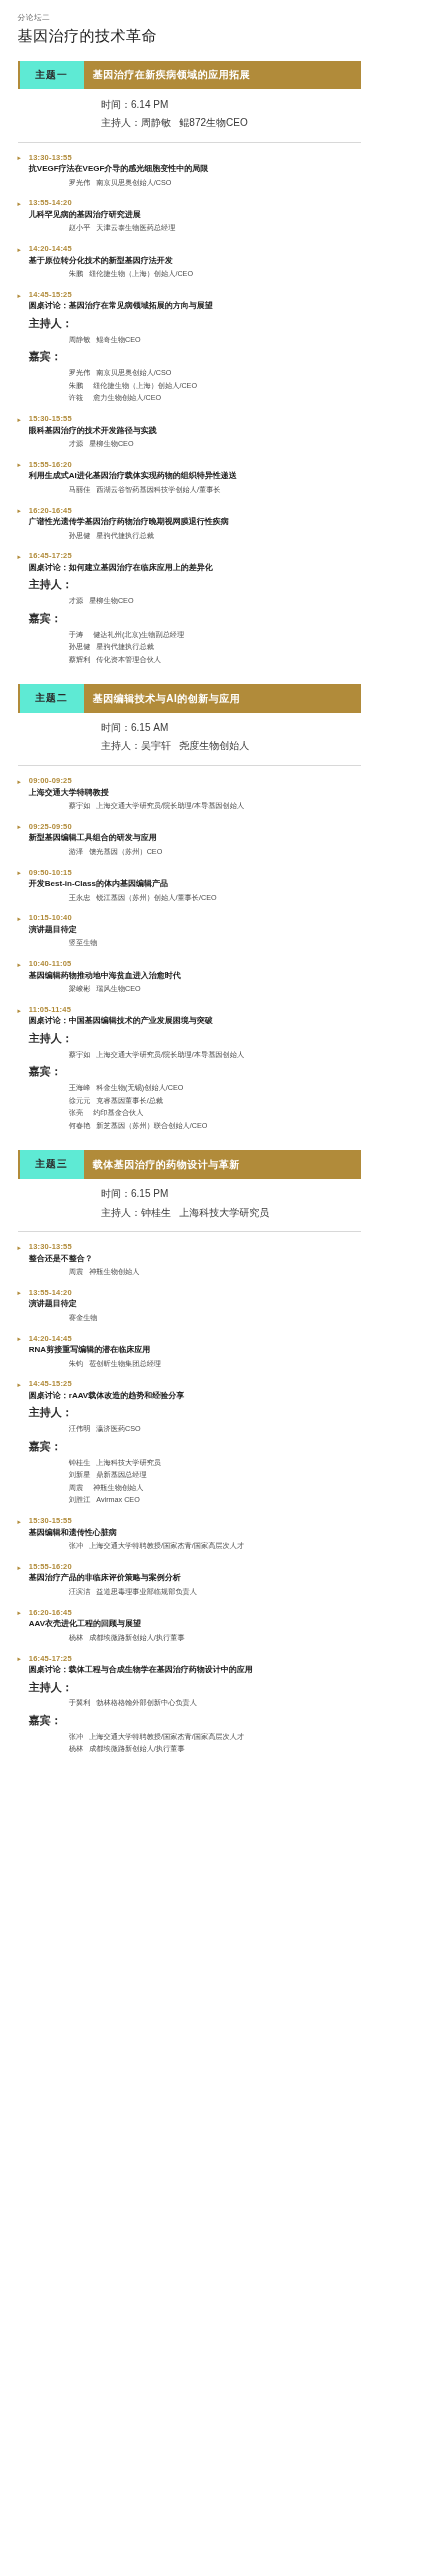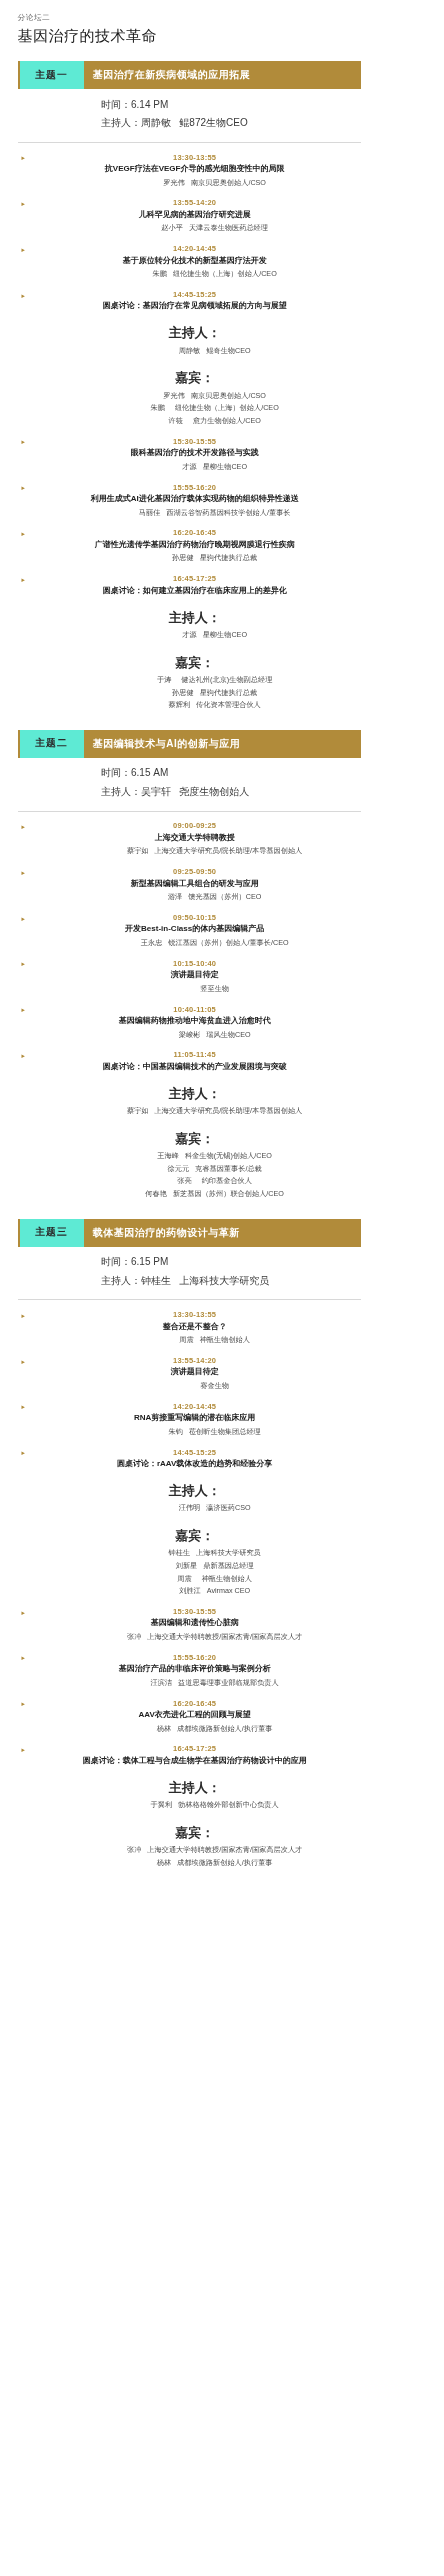--- a/index.html
+++ b/index.html
@@ -67,21 +67,21 @@
   }
   .theme-meta div { white-space: pre-wrap; }
 
   .rule {
     margin: 7.2px 17.5px 3.1px 17.5px;
     border-top: 0.5px solid #d8d8d8;
   }
 
   
   .agenda { padding: 2.1px 17.5px 0 17.5px; }
-  .item { display: flex; padding: 4.6px 0 4.6px 0; text-align: center; }
+  .item { display: flex; padding: 4.6px 0 4.6px 0; }
   .bullet {
     width: 11.3px;
     flex: 0 0 11.3px;
     padding-top: 2.6px;
     color: #b18b3a;
     font-size: 6.7px;
     line-height: 1;
   }
   .item-body { flex: 1; }
   .time {
@@ -92,25 +92,25 @@
     margin-bottom: 1.5px;
   }
   .topic {
     font-size: 8px;
     font-weight: bold;
     color: #1d1d1d;
     line-height: 1.5;
     margin-bottom: 1.5px;
   }
   .role-label {
-    font-size: 13px;
+    font-size: 11px;
     font-weight: bold;
     color: #2b2b2b;
     line-height: 1.8;
-    margin-top: 9px;
+    margin-top: 1px;
   }
   .person-list { font-size: 7.2px; color: #4a4a4a; line-height: 1.75; }
   .person-list div { white-space: pre-wrap; margin-left: 40px; }
 
   
   .section + .section { margin-top: 13.4px; }
 </style>
 </head>
 <body>
 

